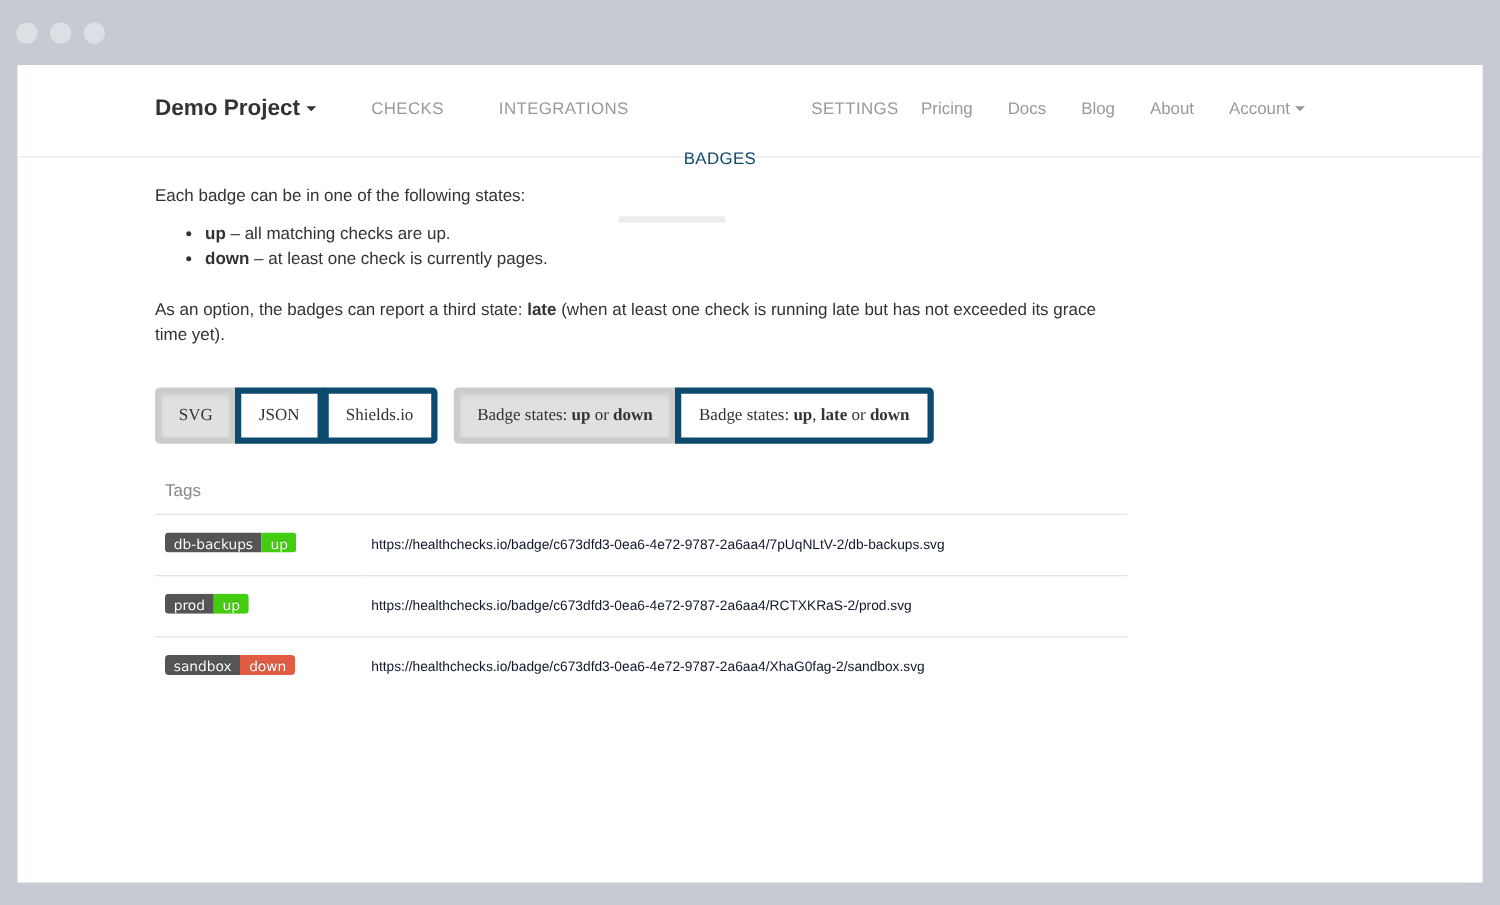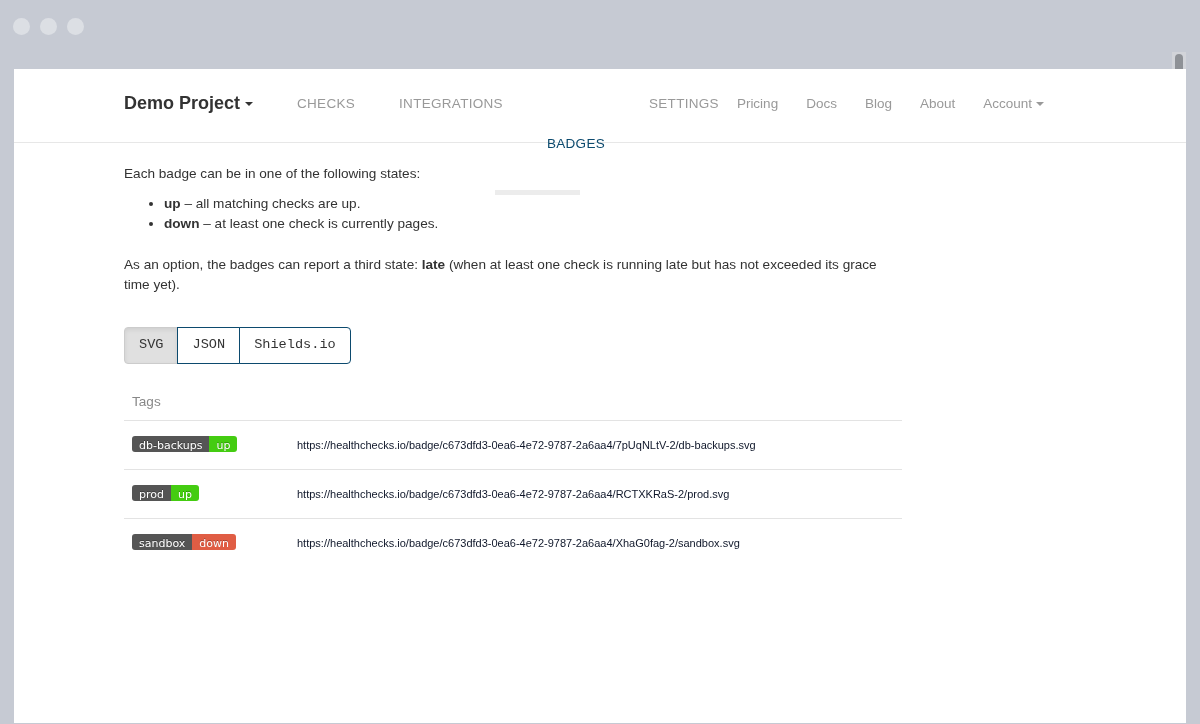--- a/index.html
+++ b/index.html
@@ -25,21 +25,21 @@
     border-radius: 50%;
     background: #dcdfe4;
   }
   .chrome-dot.d1 { left: 13px; }
   .chrome-dot.d2 { left: 40px; }
   .chrome-dot.d3 { left: 67px; }
 
   
   #viewport {
     position: absolute;
-    left: 14px; top: 69px;
+    left: 14px; top: 52px;
     width: 1172px; height: 654px;
     background: #ffffff;
     overflow: hidden;
   }
 
   
   #page-scrollbar {
     position: absolute;
     left: 1172px; top: 52px;
     width: 14px; height: 654px;
@@ -168,27 +168,27 @@
     margin-top: 32px;
     display: flex;
     align-items: flex-start;
     gap: 13px;
   }
   .btn-group { display: flex; }
   .btn {
     font-size: 13.6px;
     color: #333;
     background: #fff;
-    border: 1px solid #0c4a6e;
+    border: 5px solid #0c4a6e;
     padding: 8px 14px 9px 14px;
     line-height: 18px;
     cursor: pointer;
     margin-left: -1px;
     white-space: nowrap;
-    font-family: Liberation Mono, monospace;
+    font-family: Liberation Serif, serif;
   }
   .btn:first-child {
     margin-left: 0;
     border-top-left-radius: 4px;
     border-bottom-left-radius: 4px;
   }
   .btn:last-child {
     border-top-right-radius: 4px;
     border-bottom-right-radius: 4px;
   }
@@ -304,20 +304,24 @@
     <p class="body-text narrow"><span>As an option, the badges can report a third state: </span><b>late</b><span> (when at least one check is running late but has not exceeded its grace time yet).</span></p>
 
     <div id="controls">
 
       <div class="btn-group">
         <button class="btn active">SVG</button>
         <button class="btn">JSON</button>
         <button class="btn">Shields.io</button>
       </div>
 
+      <div class="btn-group">
+        <button class="btn active"><span>Badge states: </span><b>up</b><span> or </span><b>down</b></button>
+        <button class="btn"><span>Badge states: </span><b>up</b><span>, </span><b>late</b><span> or </span><b>down</b></button>
+      </div>
 
     </div>
 
     <table id="badges-table">
       <thead>
         <tr>
           <th class="col-badge">Tags</th>
           <th></th>
         </tr>
       </thead>

